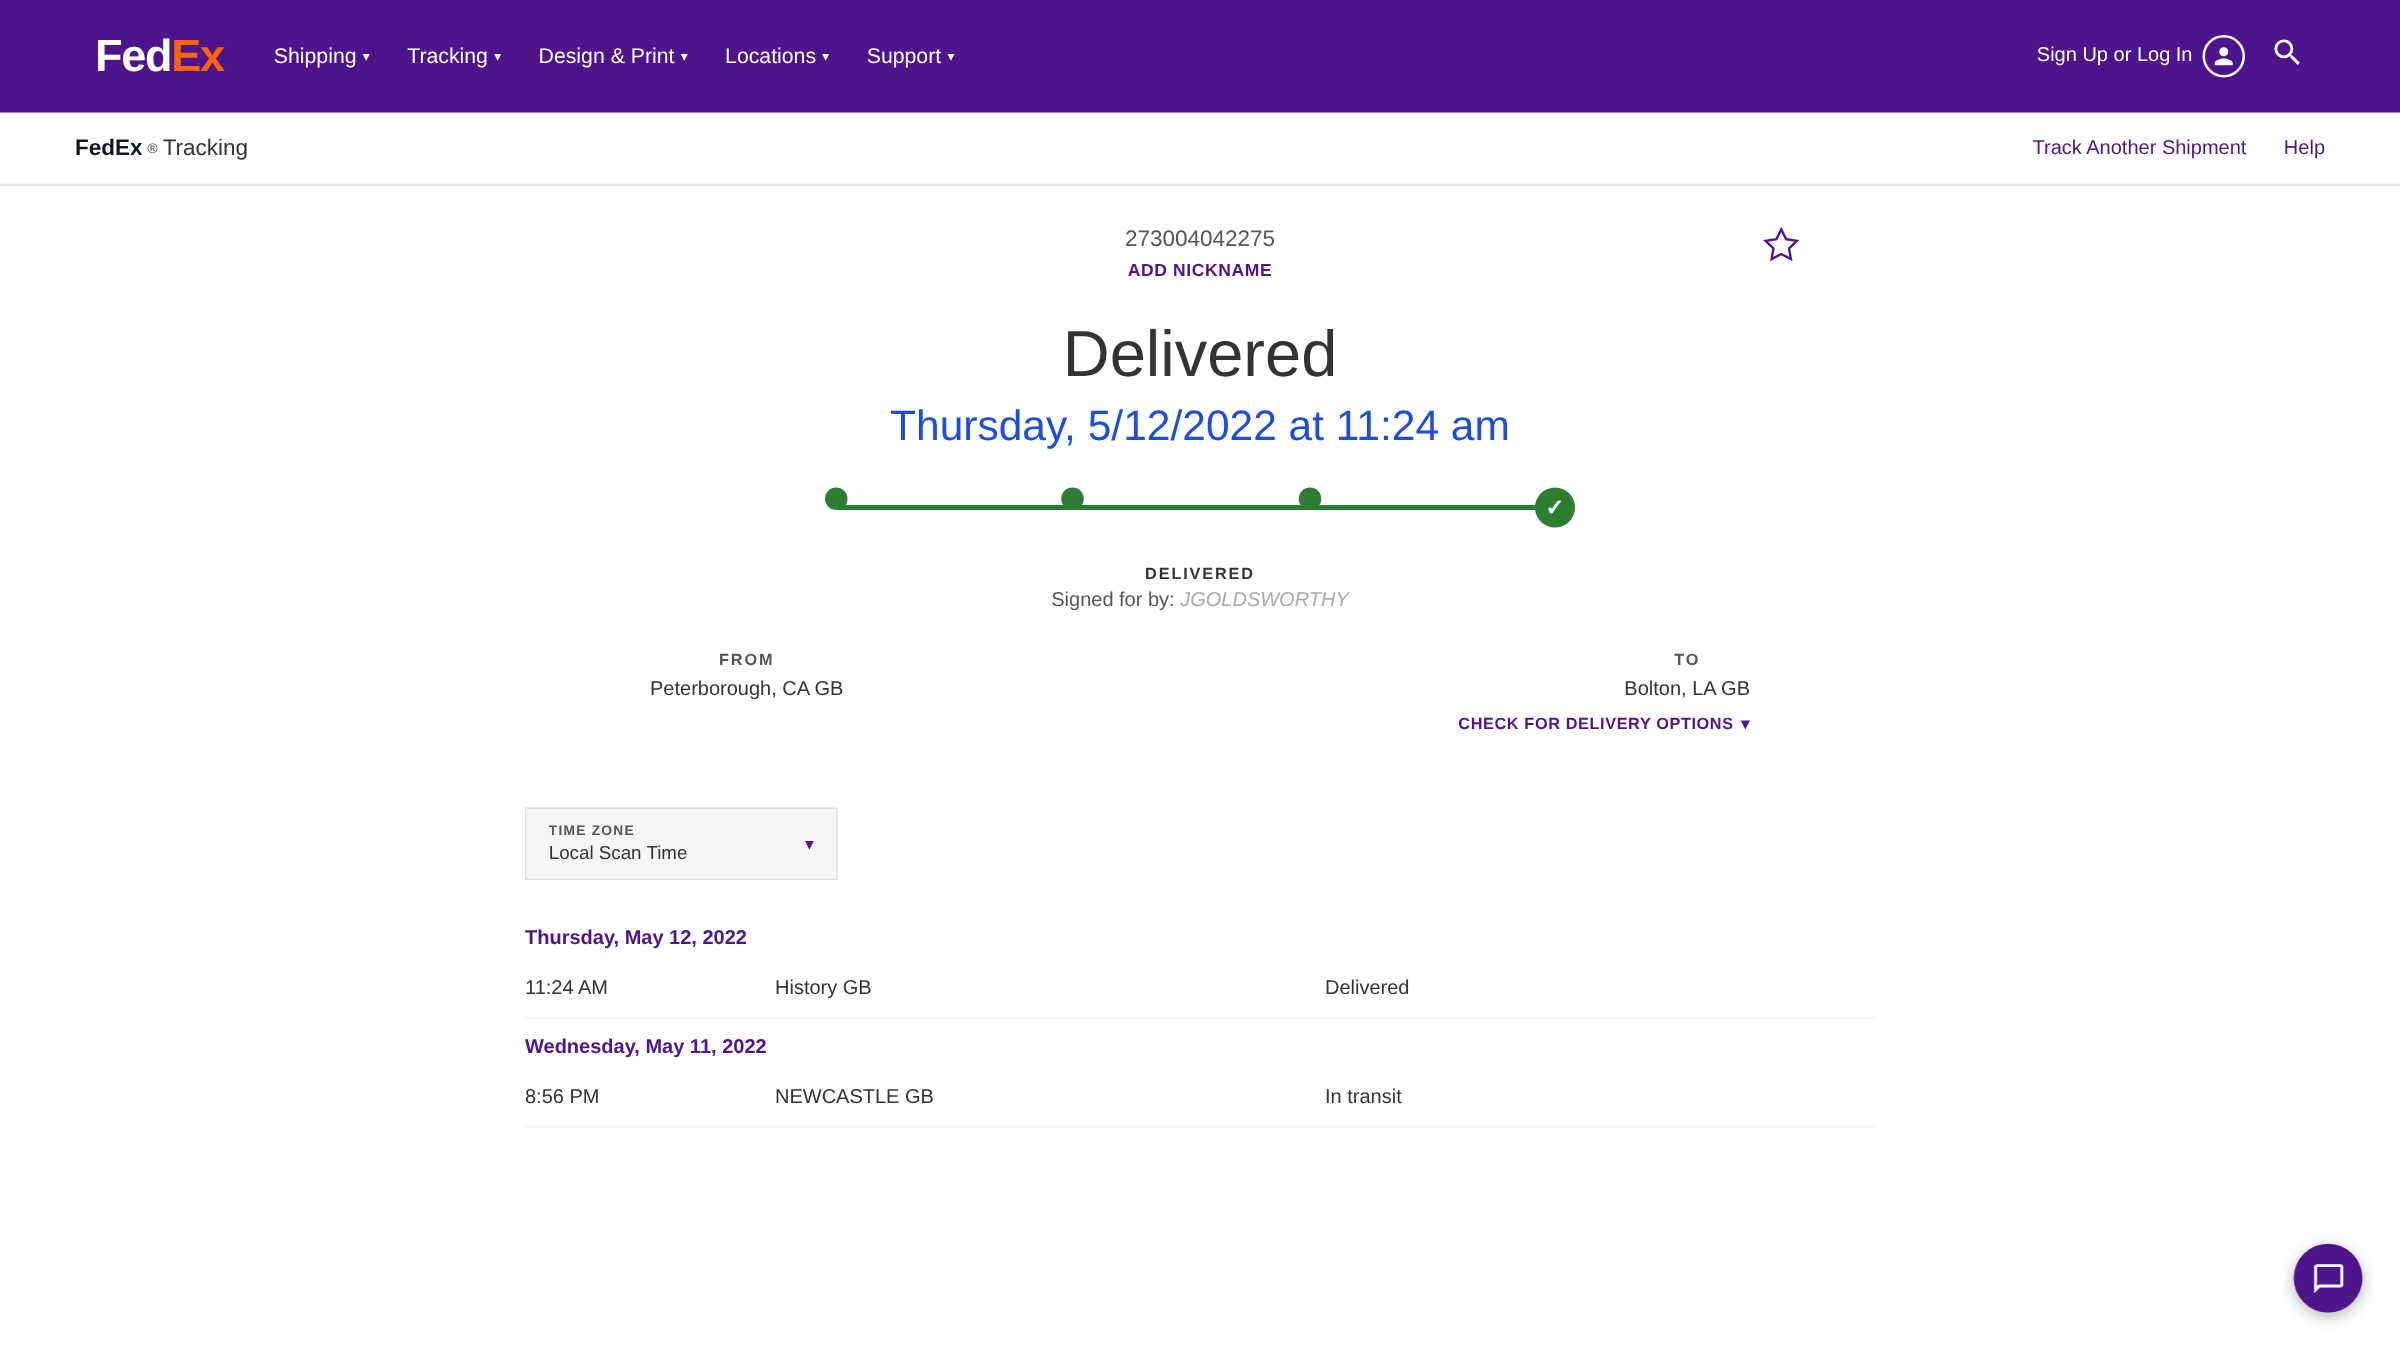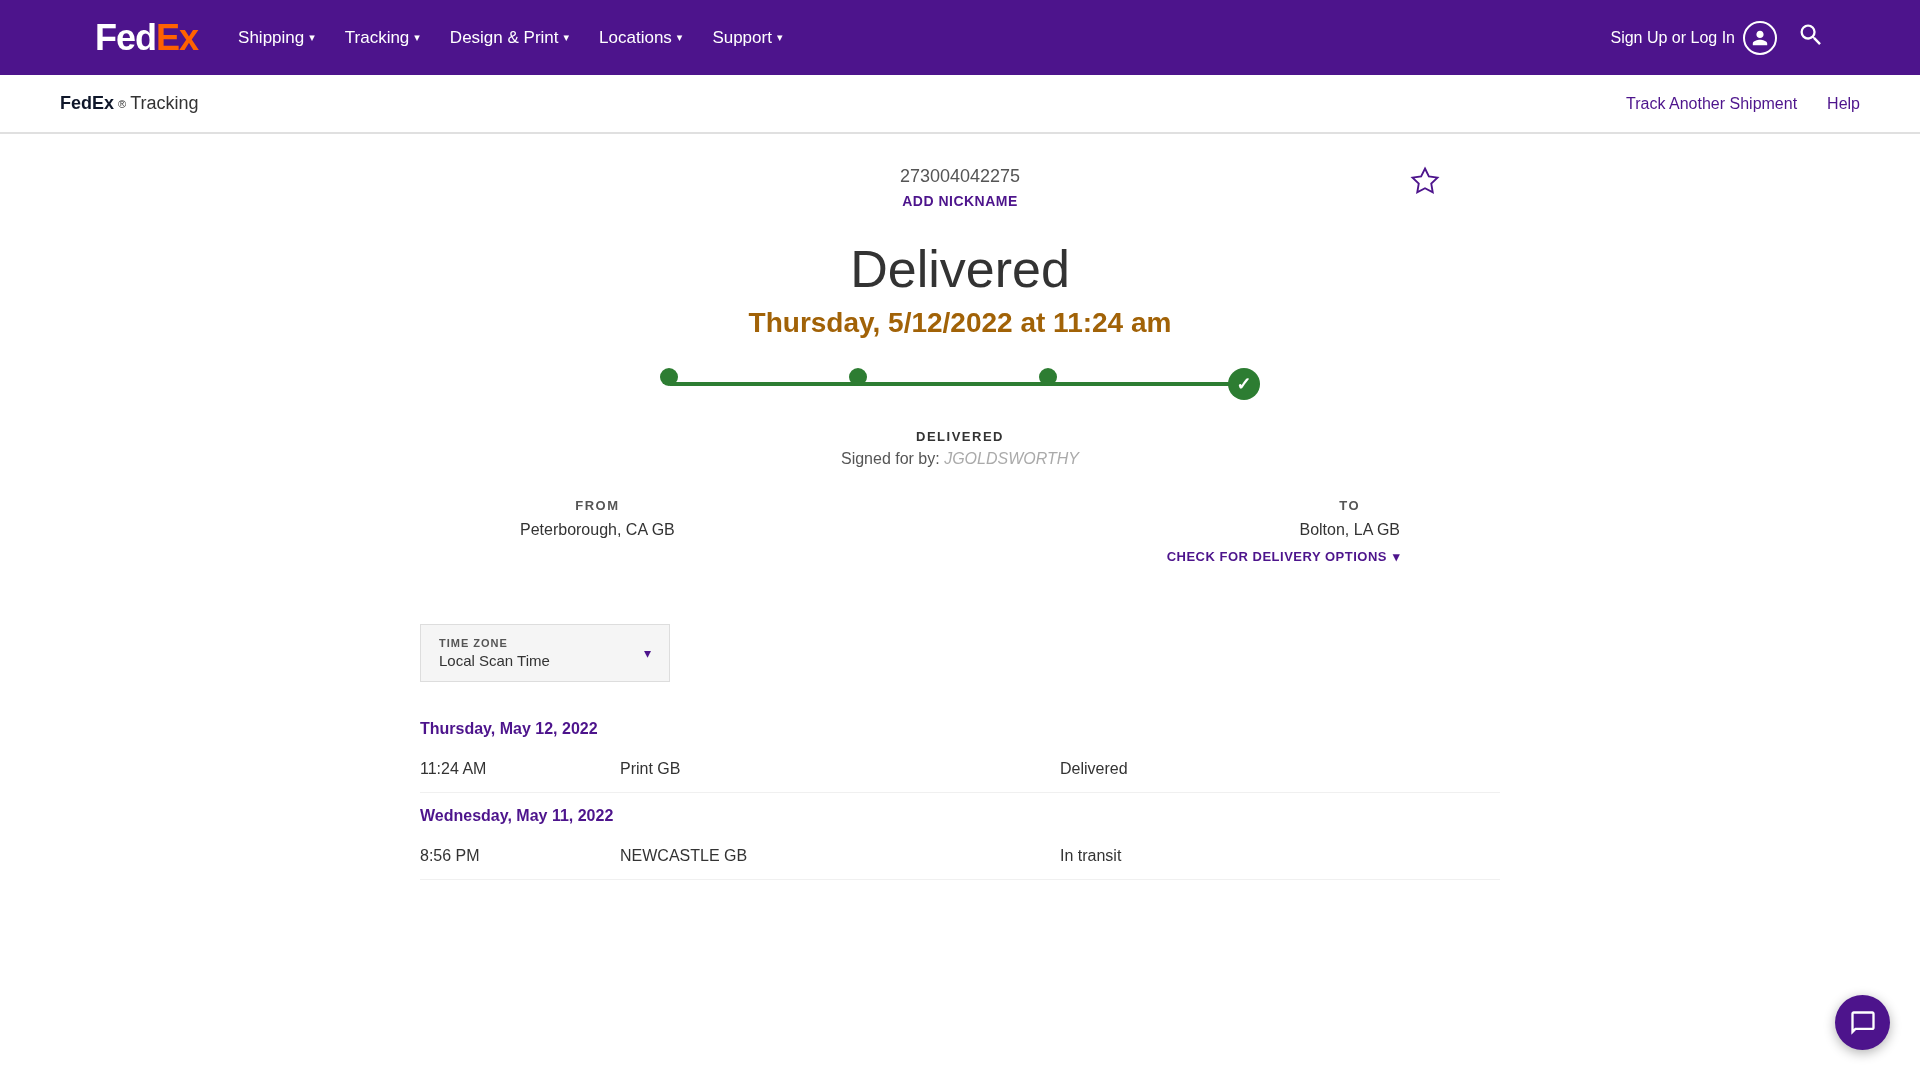--- a/index.html
+++ b/index.html
@@ -3,22 +3,22 @@
   <meta charset="utf-8">
   <style>
     * { margin: 0; padding: 0; box-sizing: border-box; }
     body { font-family: Arial, sans-serif; background: #fff; color: #333; width: 1920px; min-height: 1080px; }
 
     
     .navbar {
       background: #4d148c;
       display: flex;
       align-items: center;
-      padding: 0 95px;
-      height: 75px;
+      padding: 0 76px;
+      height: 90px;
       justify-content: space-between;
     }
     .navbar-left { display: flex; align-items: center; gap: 40px; }
     .fedex-logo { display: flex; align-items: center; }
     .fedex-logo .fed { color: #fff; font-size: 36px; font-weight: 900; letter-spacing: -1px; }
     .fedex-logo .ex { color: #ff6200; font-size: 36px; font-weight: 900; letter-spacing: -1px; }
     .nav-items { display: flex; align-items: center; gap: 30px; }
     .nav-item {
       color: #fff;
       font-size: 17px;
@@ -71,21 +71,21 @@
     .add-nickname { color: #4d148c; font-size: 14px; font-weight: 700; cursor: pointer; text-transform: uppercase; letter-spacing: 0.5px; }
     .star-btn {
       position: absolute; right: 60px;
       font-size: 28px; color: #4d148c; cursor: pointer; background: none; border: none;
     }
     .tracking-header-row { position: relative; display: flex; justify-content: center; align-items: flex-start; margin-top: 12px; }
 
     
     .status-section { text-align: center; margin: 20px 0 30px; }
     .status-title { font-size: 52px; font-weight: 300; color: #333; margin-bottom: 8px; }
-    .status-date { font-size: 28px; font-weight: 700; color: #a16207; }
+    .status-date { font-size: 34px; font-weight: 400; color: #1d4ed8; }
 
     
     .progress-section { display: flex; justify-content: center; margin: 30px 0; }
     .progress-bar-container {
       position: relative; width: 600px; height: 30px; display: flex; align-items: center;
     }
     .progress-line {
       position: absolute; left: 10px; right: 10px; height: 4px; background: #2d7d32; top: 50%; transform: translateY(-50%);
     }
     .progress-dots { display: flex; justify-content: space-between; width: 100%; position: relative; z-index: 2; }
@@ -281,21 +281,21 @@
           <div class="timezone-label">TIME ZONE</div>
           <div class="timezone-value">Local Scan Time</div>
         </div>
         <span class="timezone-chevron">▾</span>
       </div>
 
       <div id="history-container">
           <div class="history-date-row">Thursday, May 12, 2022</div>
           <div class="history-entry">
         <div class="history-time">11:24 AM</div>
-        <div class="history-location">Print GB</div>
+        <div class="history-location">History GB</div>
         <div class="history-status">Delivered</div>
       </div>
           <div class="history-date-row">Wednesday, May 11, 2022</div>
           <div class="history-entry">
         <div class="history-time">8:56 PM</div>
         <div class="history-location">NEWCASTLE GB</div>
         <div class="history-status">In transit</div>
       </div>
         </div>
     </div>

